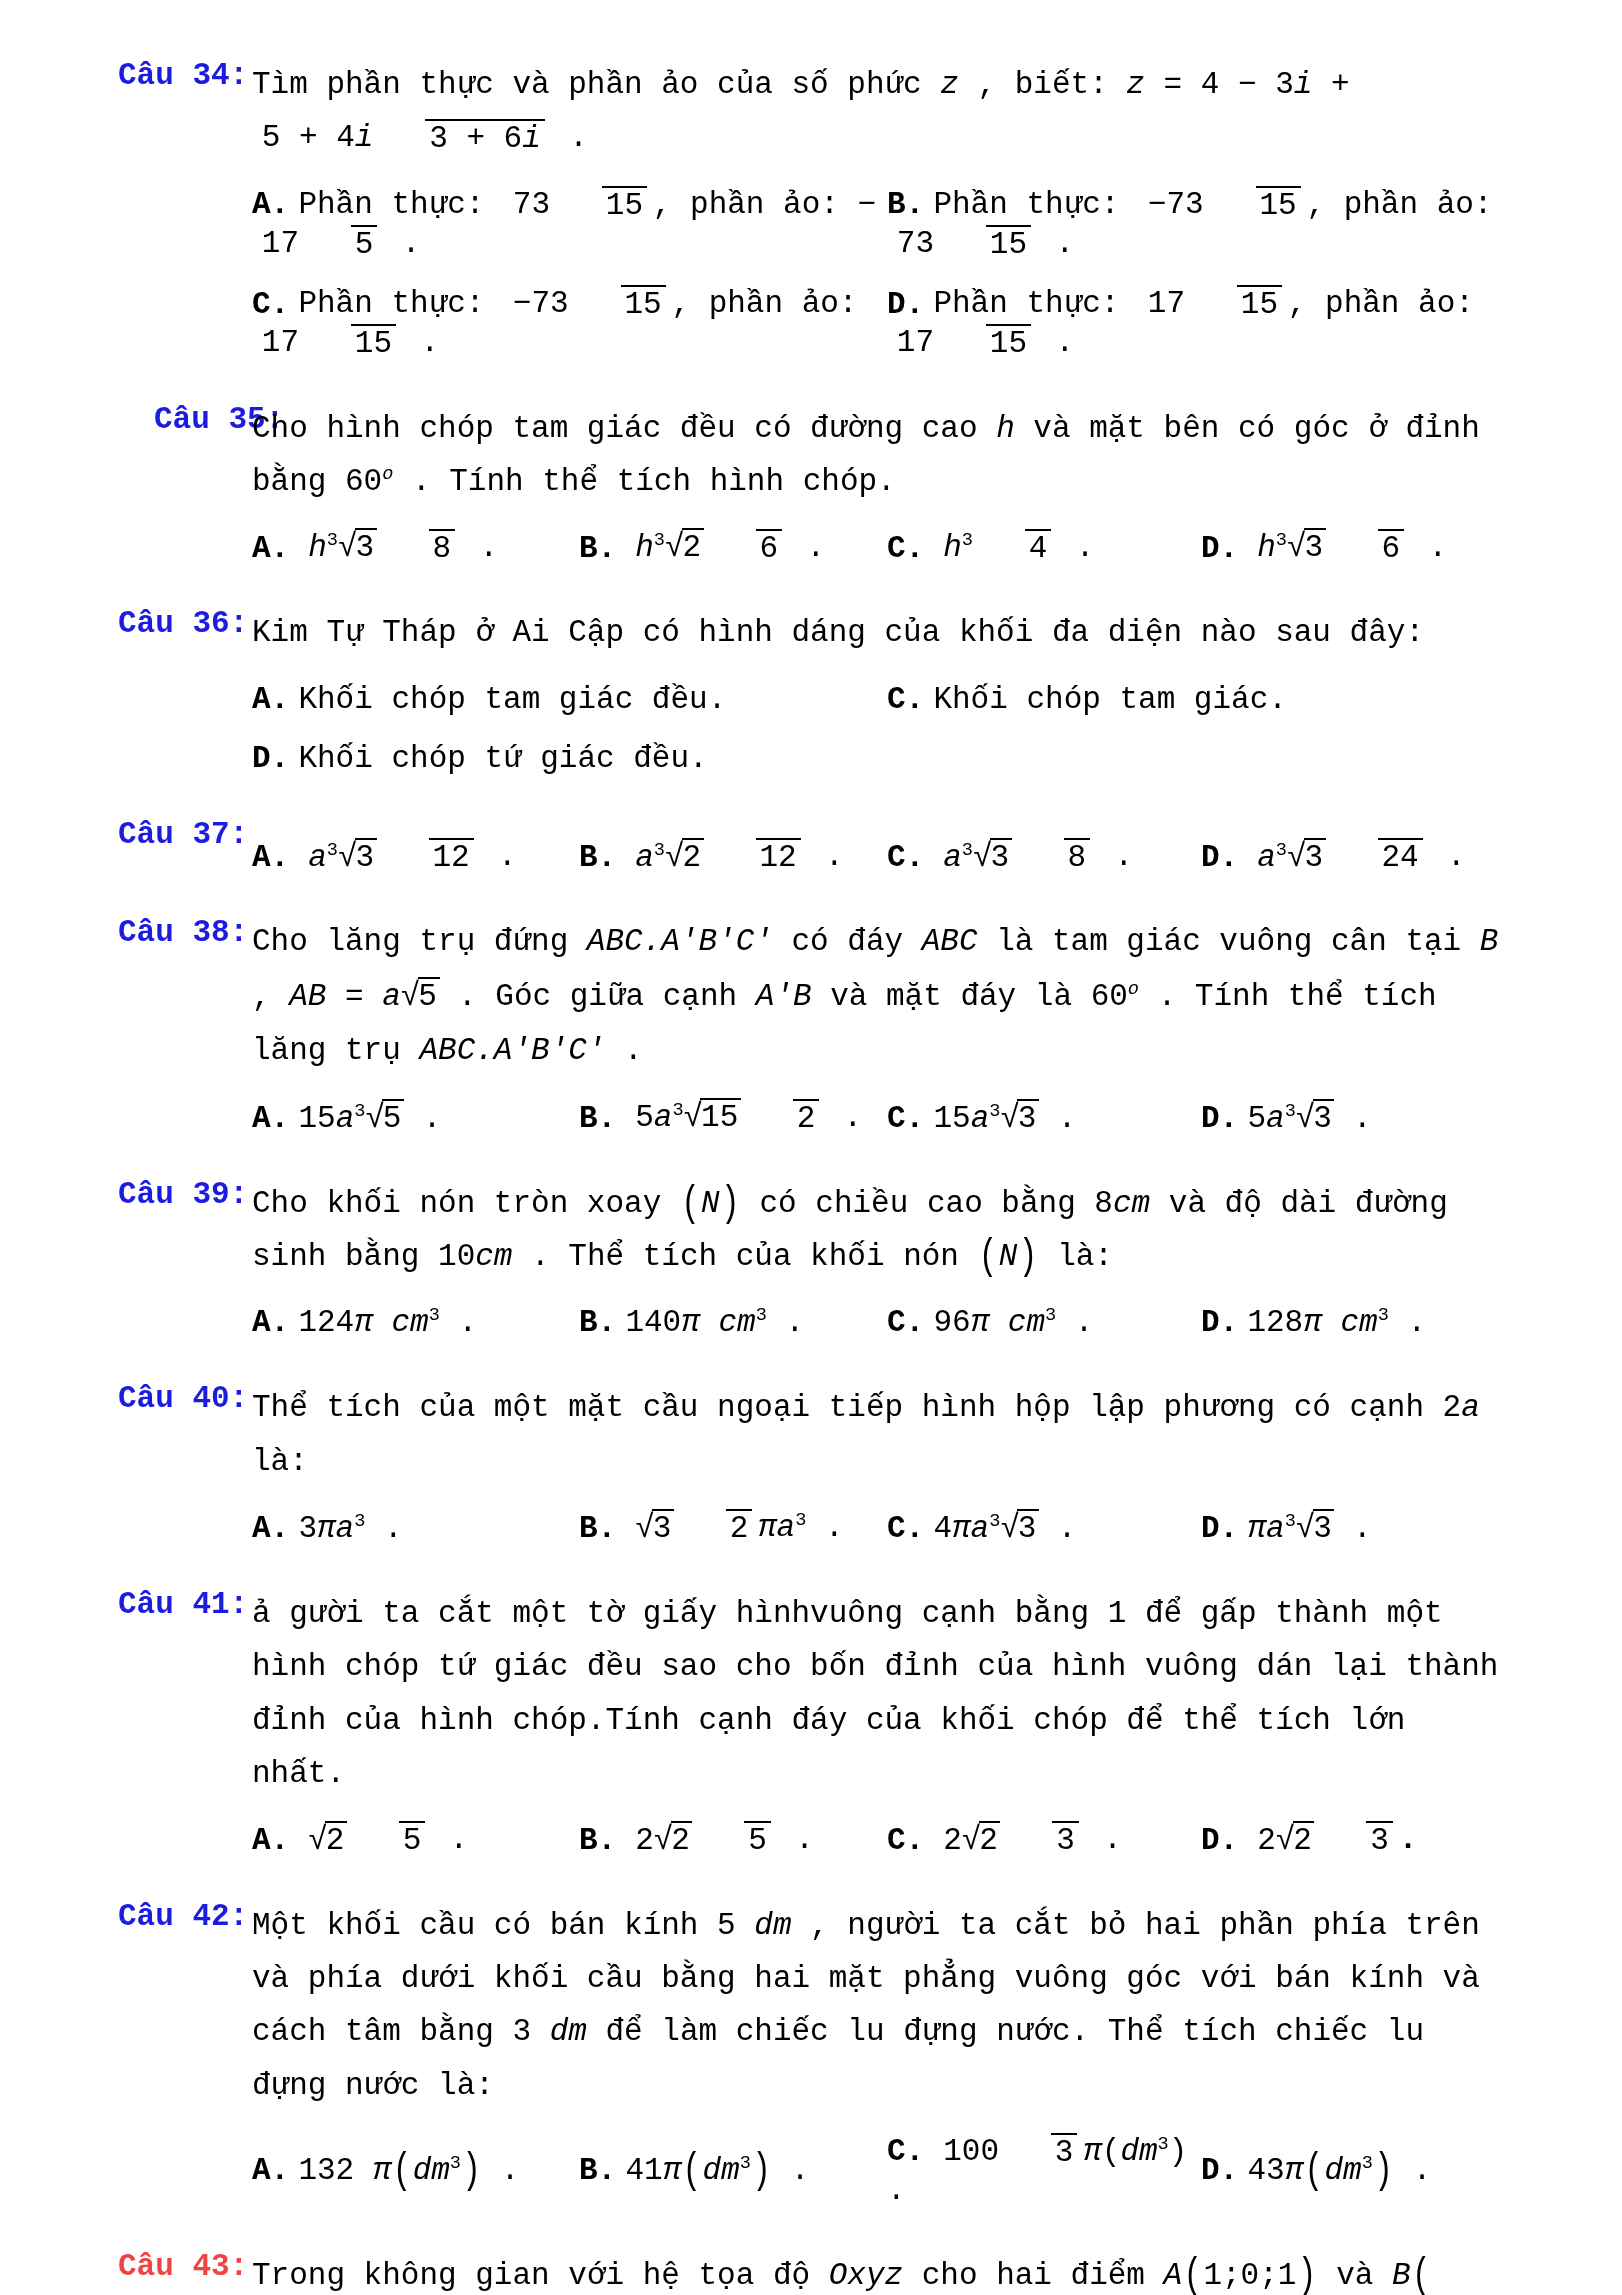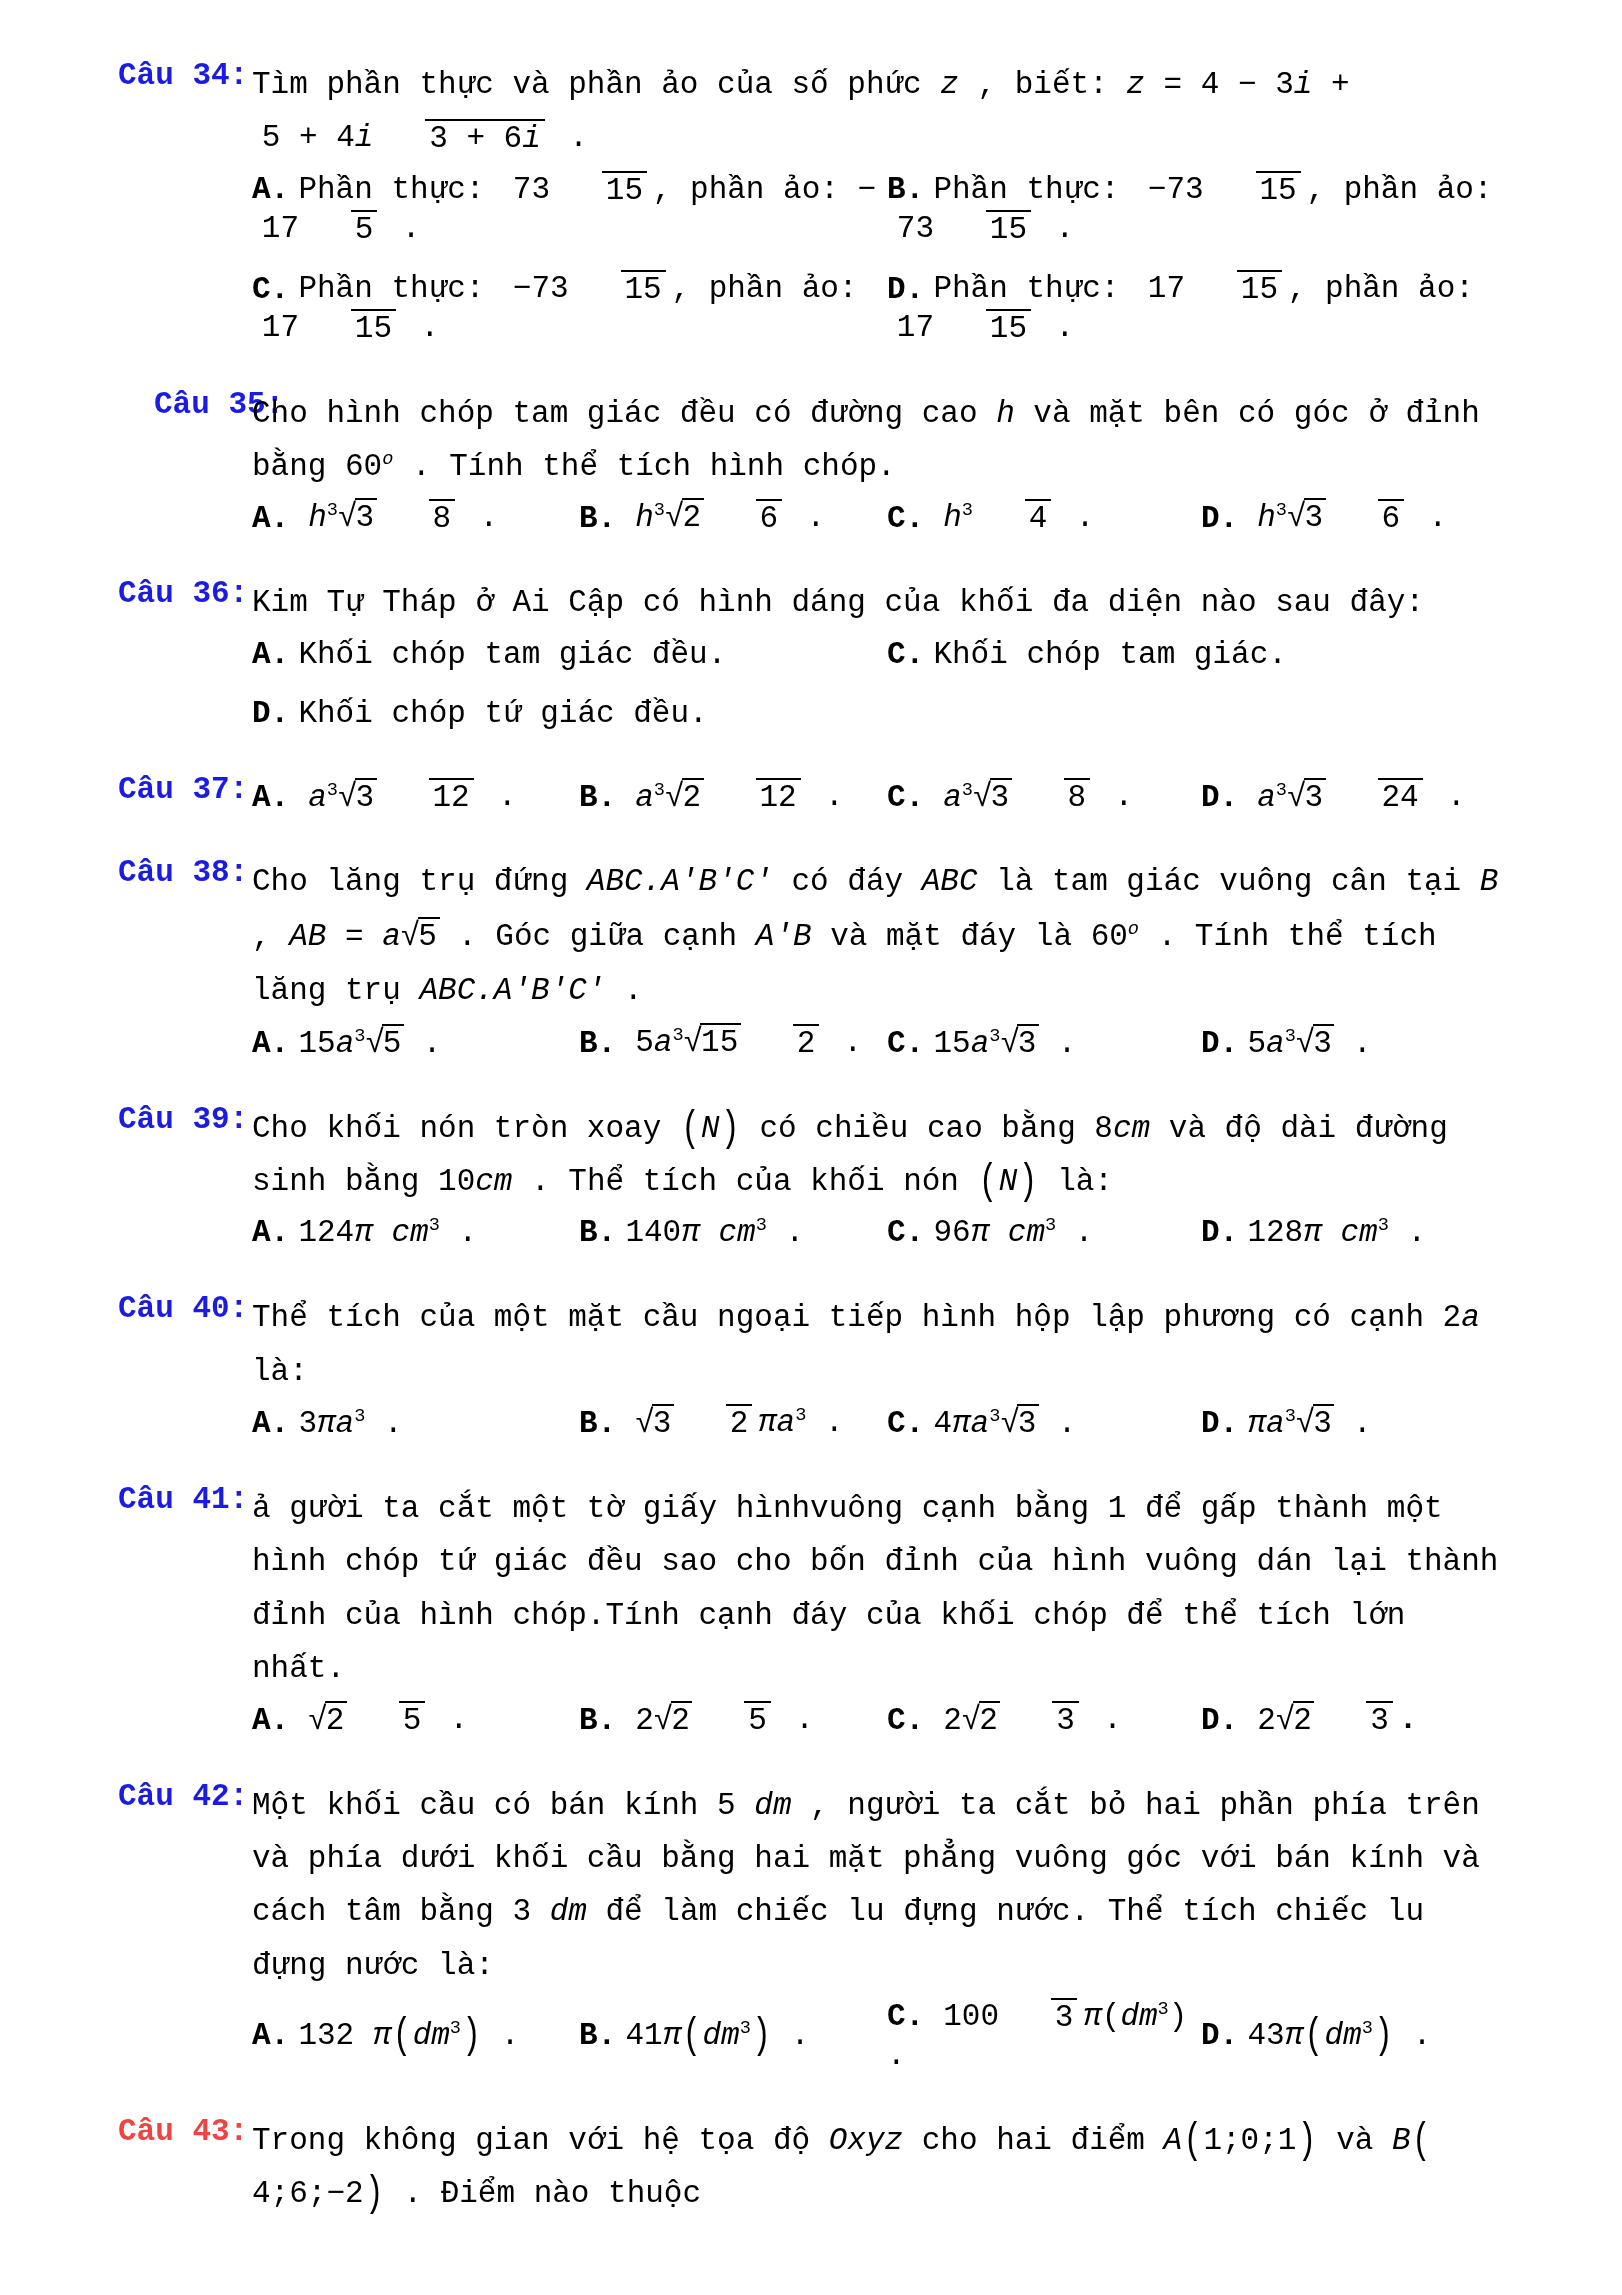--- a/index.html
+++ b/index.html
@@ -5,21 +5,21 @@
   html,body{margin:0;padding:0;}
   body{
     width:1623px;height:2295px;background:#ffffff;color:#000;
     font-family:"Liberation Serif","DejaVu Serif",serif;
     font-size:31px;overflow:hidden;
   }
   .content{padding:58px 111px 0 118px;font-family:Liberation Mono, monospace;}
   .question{display:grid;grid-template-columns:134px 1fr;margin-bottom:38px;}
   .qlabel{font-weight:bold;white-space:nowrap;}
   .stem{line-height:1.72;}
-  .options{margin-top:6px;display:grid;row-gap:21px;align-items:center;}
+  .options{margin-top:21px;display:grid;row-gap:21px;align-items:center;}
   .options.cols2{grid-template-columns:635px 1fr;}
   .options.cols4{grid-template-columns:327px 308px 314px 1fr;}
   .option{line-height:1.25;}
   .olabel{font-weight:bold;margin-right:9.2px;}
   .it{font-style:italic;}
   .bd{font-weight:bold;}
   .sup{vertical-align:super;font-size:0.60em;line-height:0;}
   .frac{
     display:inline-flex;flex-direction:row;align-items:center;
     vertical-align:middle;margin:0 5.9px;text-align:center;line-height:1.18;gap:48px;

